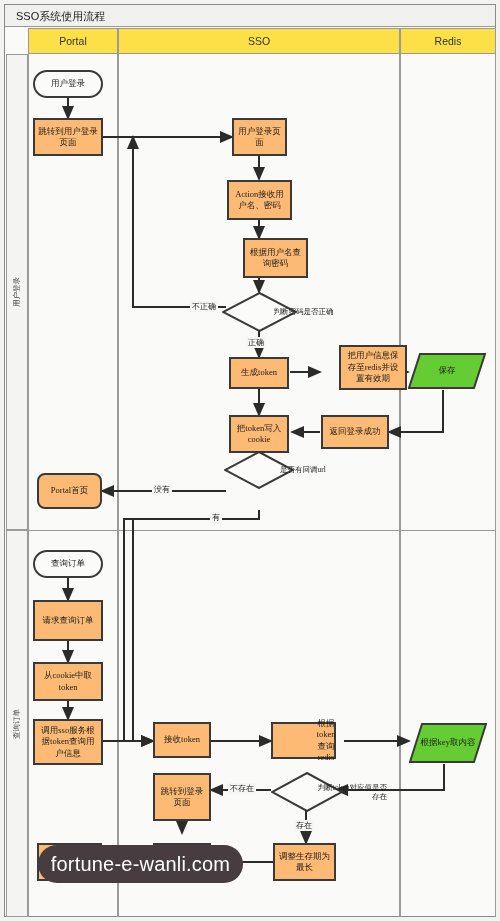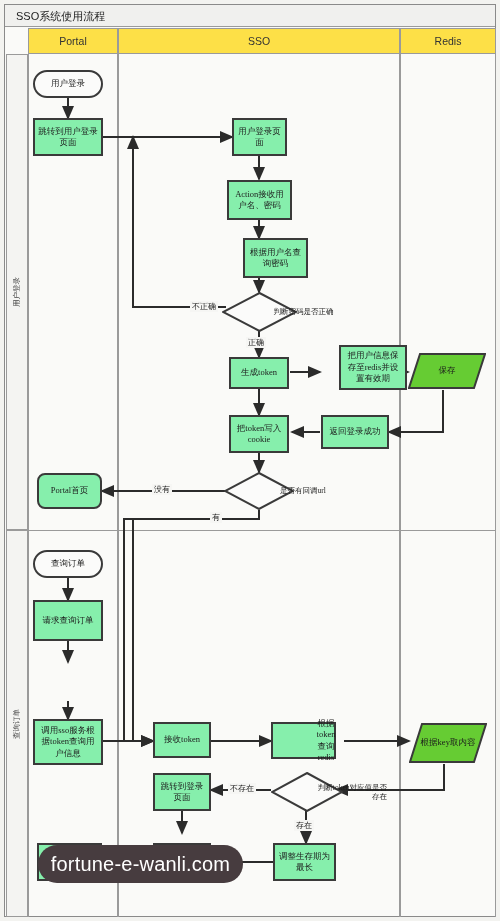--- a/index.html
+++ b/index.html
@@ -15,21 +15,21 @@
   .lane-body{position:absolute;top:54px;border-left:1px solid #9a9a9a;border-right:1px solid #9a9a9a;box-sizing:border-box;}
   .phase-label{position:absolute;left:6px;width:22px;border:1px solid #9a9a9a;background:#f4f4f2;box-sizing:border-box;}
   .phase-label i{position:absolute;left:50%;top:50%;transform:translate(-50%,-50%) rotate(-90deg);
                  white-space:nowrap;font-style:normal;font-size:7.5px;color:#444;
                  font-family:"Liberation Sans","DejaVu Sans",sans-serif;}
   .phase-sep{position:absolute;left:6px;width:490px;border-top:1px solid #9a9a9a;}
   
   .node{position:absolute;box-sizing:border-box;display:flex;align-items:center;justify-content:center;
         text-align:center;font-size:8.5px;line-height:1.35;color:#1c1c1c;padding:2px 3px;
         font-family:"Liberation Serif","DejaVu Serif",serif;}
-  .proc{background:#86efac;border:2px solid #3a3a3a;}
+  .proc{background:#fdba74;border:2px solid #3a3a3a;}
   .term{background:#fbfbfa;border:2px solid #3a3a3a;border-radius:14px;}
   .dec-wrap{position:absolute;}
   .dec-wrap svg{position:absolute;left:0;top:0;}
   .dec-txt{position:absolute;left:0;top:0;width:100%;height:100%;display:flex;align-items:center;
            justify-content:center;text-align:right;font-size:7.5px;line-height:1.25;color:#1c1c1c;margin-left:44px;}
   .par-wrap{position:absolute;}
   .par-wrap svg{position:absolute;left:0;top:0;}
   .par-txt{position:absolute;left:0;top:0;width:100%;height:100%;display:flex;align-items:center;
            justify-content:center;text-align:center;font-size:8.5px;line-height:1.3;color:#1c1c1c;}
   
@@ -145,33 +145,34 @@
     <svg width="78" height="38">
         <polygon points="12,2 77,2 66,36 1,36" fill="#66cc33" stroke="#3a3a3a" stroke-width="2"></polygon>
       </svg>
     <div class="par-txt">保存</div>
   </div>
 
   <div class="node proc" style="left:229px;top:415px;width:60px;height:38px;">把token写入cookie</div>
 
   <div class="node proc" style="left:321px;top:415px;width:68px;height:34px;">返回登录成功</div>
 
-  <div class="dec-wrap" style="left:224px;top:472px;width:70px;height:38px;">
+  <div class="dec-wrap" style="left:224px;top:451px;width:70px;height:38px;">
     <svg width="70" height="38">
         <polygon points="35,1 69,19 35,37 1,19" fill="#fbfbfa" stroke="#3a3a3a" stroke-width="2"></polygon>
       </svg>
     <div class="dec-txt">是否有回调url</div>
   </div>
 
   <div class="node proc" style="left:37px;top:473px;width:65px;height:36px;border-radius:8px;">Portal首页</div>
 
   <div class="node term" style="left:33px;top:550px;width:70px;height:28px;">查询订单</div>
 
   <div class="node proc" style="left:33px;top:600px;width:70px;height:41px;">请求查询订单</div>
 
+  <div class="node proc" style="left:33px;top:662px;width:70px;height:39px;">从cookie中取token</div>
 
   <div class="node proc" style="left:33px;top:719px;width:70px;height:46px;">调用sso服务根据token查询用户信息</div>
 
   <div class="node proc" style="left:153px;top:722px;width:58px;height:36px;">接收token</div>
 
   <div class="node proc" style="left:271px;top:722px;width:65px;height:37px;padding-left:48px;">根据token查询redis</div>
 
   <div class="par-wrap" style="left:409px;top:722px;width:78px;height:42px;">
     <svg width="78" height="42">
         <polygon points="13,2 77,2 65,40 1,40" fill="#66cc33" stroke="#3a3a3a" stroke-width="2"></polygon>
@@ -179,21 +180,21 @@
     <div class="par-txt">根据key取内容</div>
   </div>
 
   <div class="dec-wrap" style="left:271px;top:772px;width:72px;height:40px;">
     <svg width="72" height="40">
         <polygon points="36,1 71,20 36,39 1,20" fill="#fbfbfa" stroke="#3a3a3a" stroke-width="2"></polygon>
       </svg>
     <div class="dec-txt">判断token对应值是否存在</div>
   </div>
 
-  <div class="node proc" style="left:153px;top:773px;width:58px;height:38px;">跳转到登录页面</div>
+  <div class="node proc" style="left:153px;top:773px;width:58px;height:48px;">跳转到登录页面</div>
 
   <div class="node proc" style="left:273px;top:843px;width:63px;height:38px;">调整生存期为最长</div>
 
   <div class="node proc" style="left:153px;top:843px;width:58px;height:38px;">返回用户信息</div>
 
   <div class="node proc" style="left:37px;top:843px;width:65px;height:38px;">显示订单信息</div>
 
   <div class="elabel" style="left:190px;top:301px;">不正确</div>
   <div class="elabel" style="left:246px;top:337px;">正确</div>
   <div class="elabel" style="left:152px;top:484px;">没有</div>

